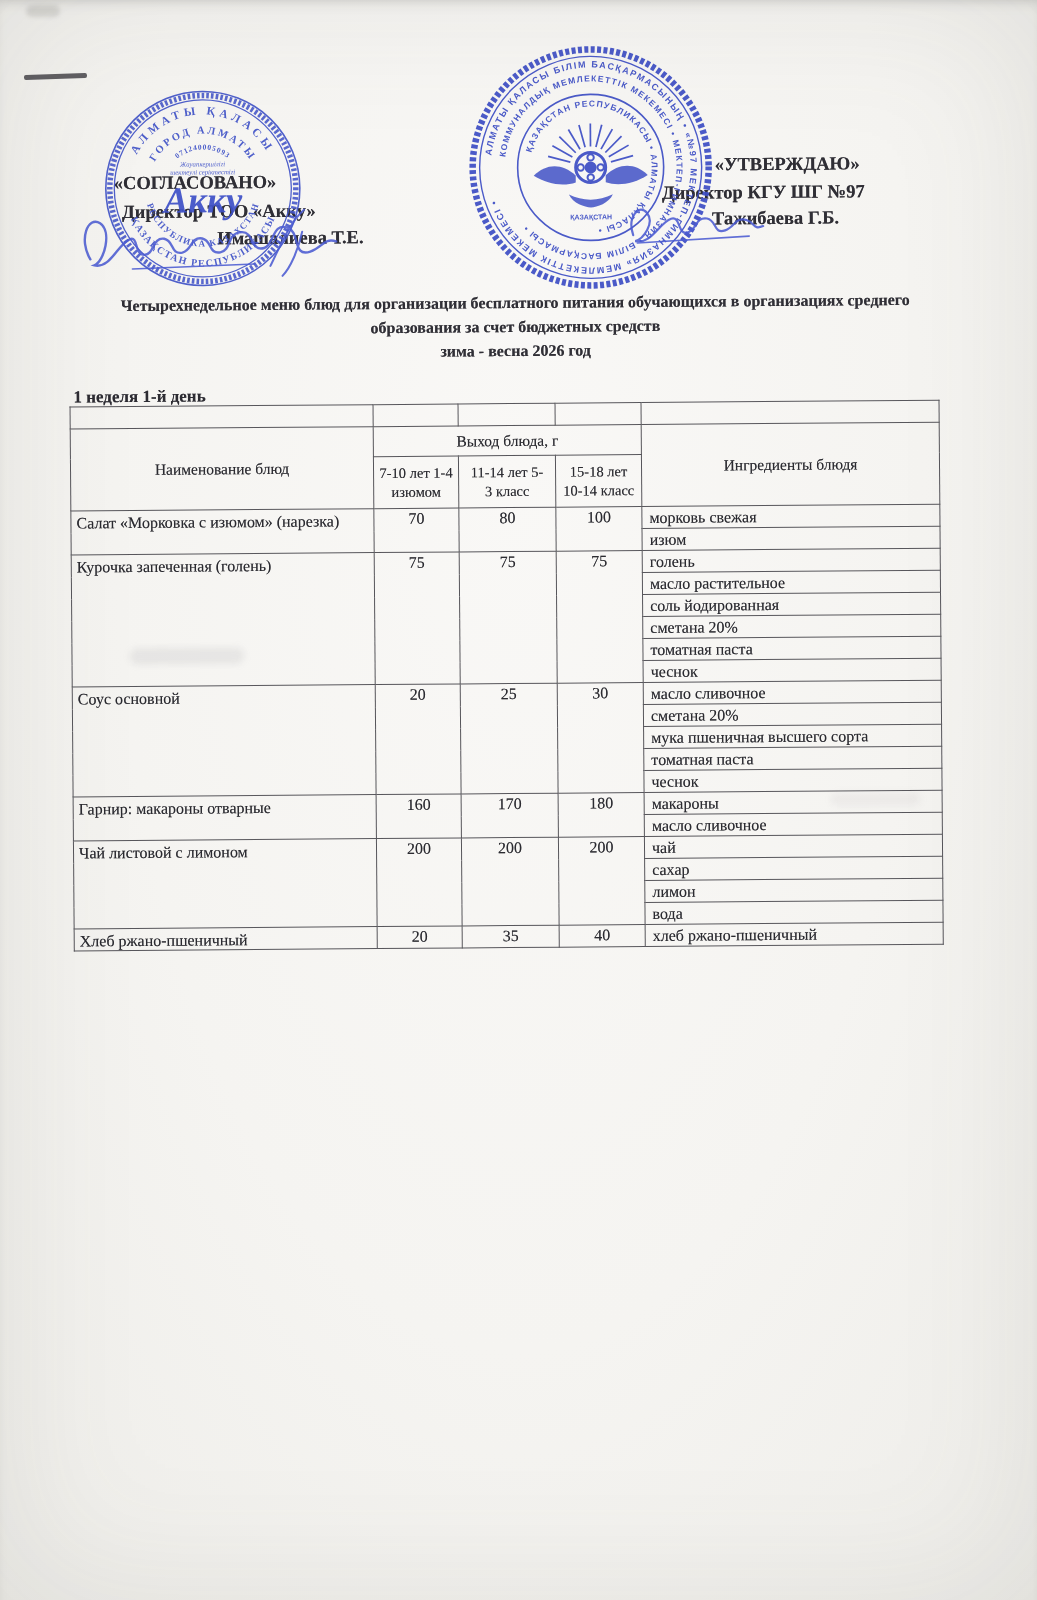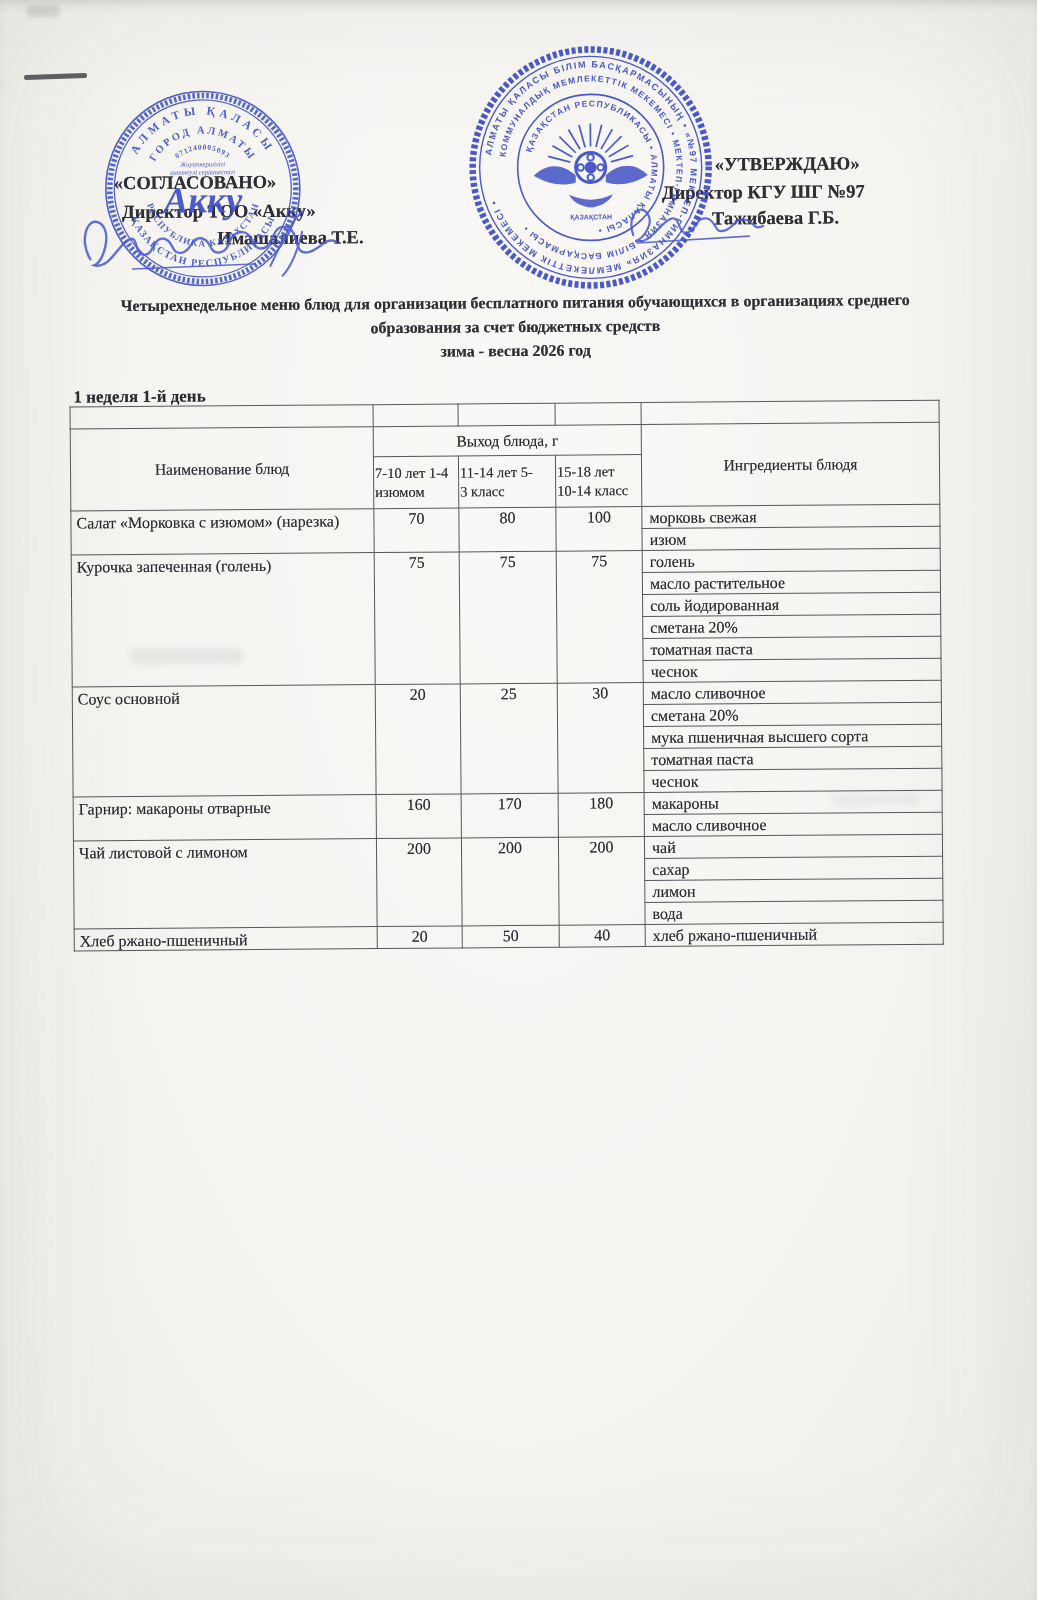--- a/index.html
+++ b/index.html
@@ -29,21 +29,21 @@
   .week-label{position:absolute;left:76px;top:384px;font-weight:bold;font-size:17px;
         text-shadow:0 0 .5px rgba(48,47,54,.6);}
   
   table.menu{position:absolute;left:72px;top:403px;width:869px;border-collapse:collapse;
         table-layout:fixed;font-size:16px;color:#2b2b31;}
   table.menu td, table.menu th{border:1px solid #57565b;font-weight:normal;
         text-shadow:0 0 .5px rgba(43,43,49,.55);overflow:hidden;}
   tr.row-a td{height:19px;}
   td.name-h{font-weight:bold;text-align:center;font-size:15.5px;}
   td.out-h{font-weight:bold;text-align:center;font-size:15.5px;height:27px;}
-  td.age-h{font-weight:bold;font-size:14.5px;height:49px;line-height:1.3;}
+  td.age-h{font-weight:bold;text-align:center;font-size:14.5px;height:49px;line-height:1.3;}
   td.ing-h{font-weight:bold;text-align:center;font-size:15.5px;}
   td.dish{text-align:left;vertical-align:top;padding:2px 3px 0 5px;font-size:16px;line-height:1.2;}
   td.val{text-align:center;vertical-align:top;padding-top:1px;font-size:16px;}
   td.ing{text-align:left;padding:0 3px 0 7px;height:21px;line-height:20px;font-size:16px;white-space:nowrap;}
   .smudge{position:absolute;left:130px;top:645px;width:115px;height:17px;border-radius:9px;
         background:rgba(122,120,130,0.12);filter:blur(3px);}
   .smudge2{position:absolute;left:830px;top:795px;width:90px;height:14px;border-radius:8px;
         background:rgba(122,120,130,0.08);filter:blur(3px);}
 </style>
 </head>
@@ -264,21 +264,21 @@
           </tr>
           <tr class="ing-row">
             <td class="ing">лимон</td>
           </tr>
           <tr class="ing-row">
             <td class="ing">вода</td>
           </tr>
           <tr class="ing-row">
             <td class="dish" rowspan="1">Хлеб ржано-пшеничный</td>
             <td class="val" rowspan="1">20</td>
-            <td class="val" rowspan="1">50</td>
+            <td class="val" rowspan="1">35</td>
             <td class="val" rowspan="1">40</td>
             <td class="ing">хлеб ржано-пшеничный</td>
           </tr>
         </tbody>
     </table>
 
     <div class="smudge"></div>
     <div class="smudge2"></div>
   </div>
 

